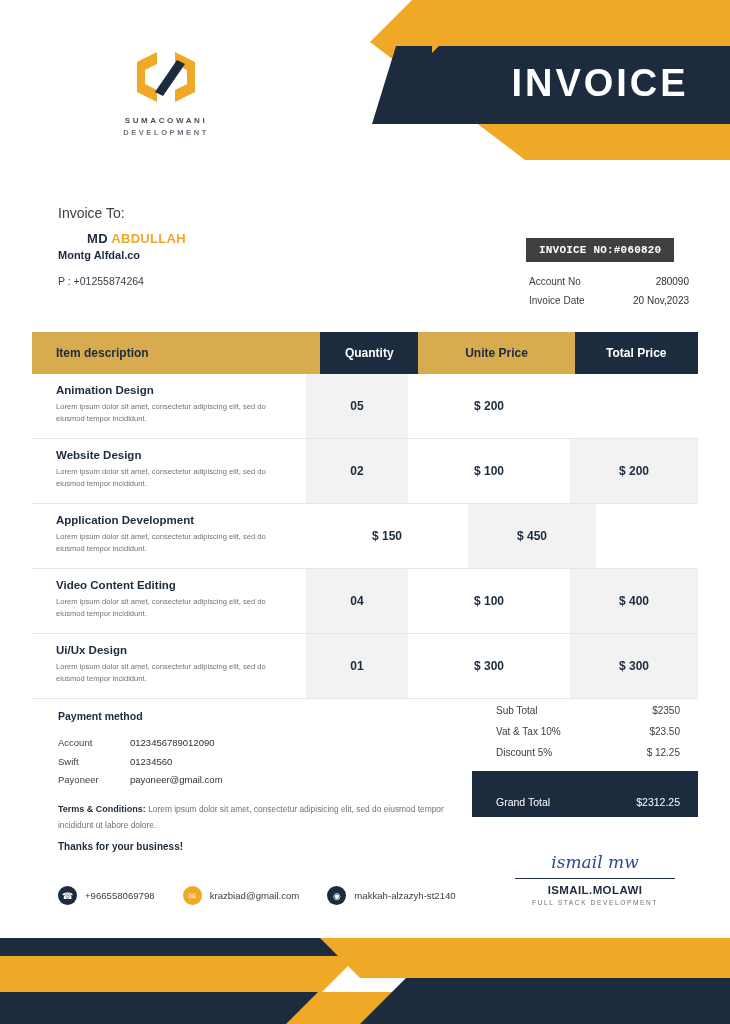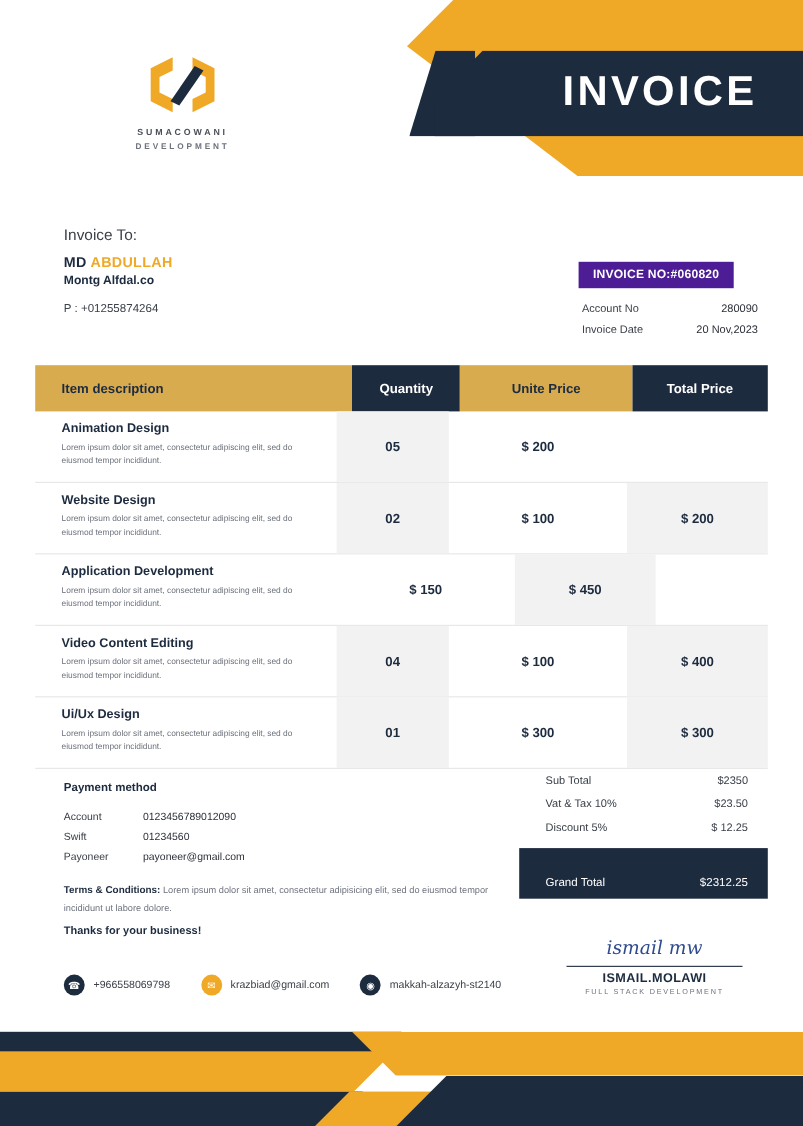--- a/index.html
+++ b/index.html
@@ -89,45 +89,47 @@
   .billto-title {
     font-size: 14px;
     color: #3b4049;
     margin-bottom: 10px;
   }
   .billto-name {
     font-size: 13px;
     font-weight: bold;
     color: #1d2b3f;
     letter-spacing: .3px;
+    margin-left: 29px;
   }
   .billto-name .accent { color: #f0a827; }
   .billto-company {
     font-size: 11px;
     font-weight: bold;
     color: #1d2b3f;
     margin-top: 3px;
   }
   .billto-contact {
     margin-top: 12px;
     font-size: 10.5px;
     color: #3b4049;
     line-height: 1.7;
   }
 
   
   .inv-no-box {
     position: absolute;
     top: 238px; left: 526px;
-    background: #4c1d95;
+    background: #404040;
     color: #ffffff;
     font-size: 11px;
     font-weight: bold;
     padding: 6px 13px;
     letter-spacing: .2px;
+    font-family: Liberation Mono, monospace;
   }
   .meta {
     position: absolute;
     top: 272px; left: 529px;
     width: 160px;
     font-size: 10px;
     color: #3b4049;
   }
   .meta-row {
     display: flex;

